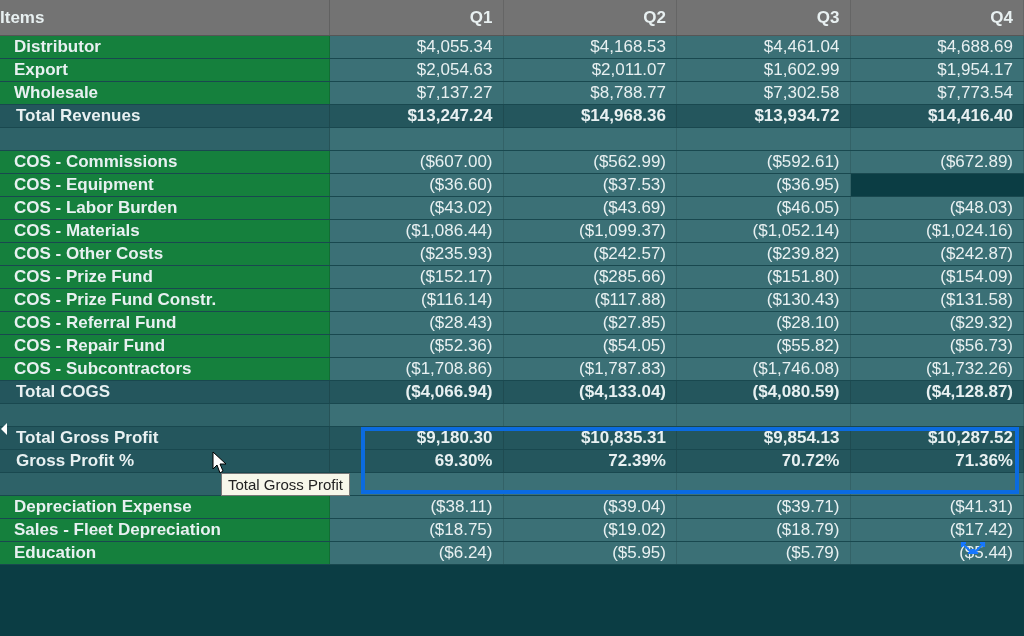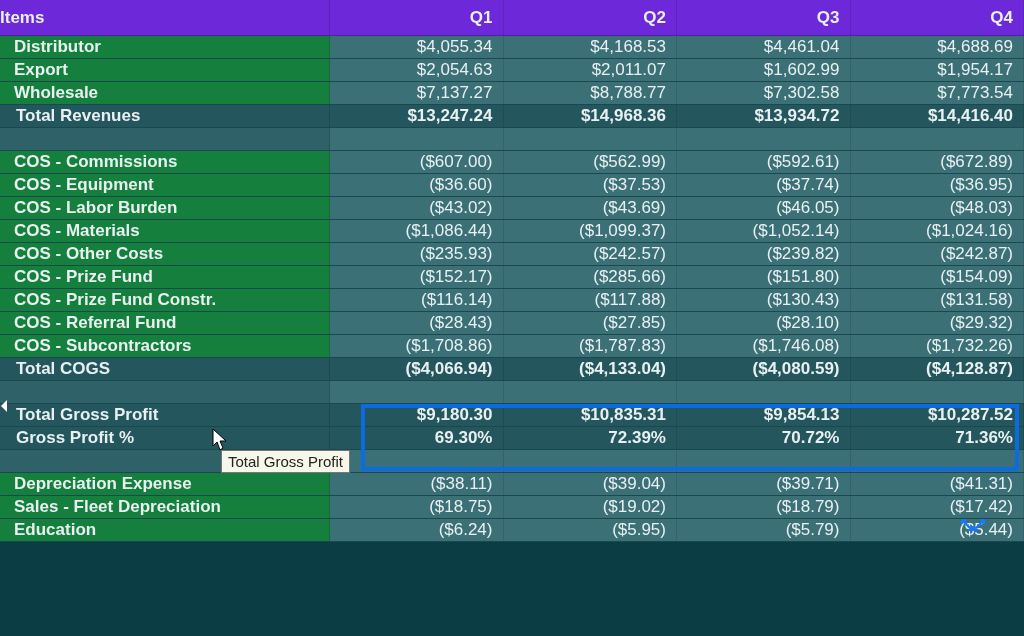--- a/index.html
+++ b/index.html
@@ -14,21 +14,21 @@
     }
     .table { display: block; }
     .row {
       display: grid;
       grid-template-columns: 330px 173.5px 173.5px 173.5px 173.5px;
       height: 23px;
       align-items: center;
       border-bottom: 1px solid rgba(255,255,255,0.06);
     }
     .row.header {
-      background: #6d28d9;
+      background: #737373;
       height: 36px;
       font-weight: 700;
       border-bottom: 1px solid rgba(0,0,0,0.25);
     }
     .row.header .cell.label { text-align: center; padding-left: 0; }
     .row.spacer { height: 23px; }
     .row.spacer .cell.label { background: #2e6268; }
     .cell {
       height: 100%;
       display: flex;
@@ -161,21 +161,20 @@
         <div class="cell label">COS - Commissions</div>
         <div class="cell num">($607.00)</div>
         <div class="cell num">($562.99)</div>
         <div class="cell num">($592.61)</div>
         <div class="cell num">($672.89)</div>
       </div>
       <div class="row">
         <div class="cell label">COS - Equipment</div>
         <div class="cell num">($36.60)</div>
         <div class="cell num">($37.53)</div>
-        <div class="cell num">($37.74)</div>
         <div class="cell num">($36.95)</div>
       </div>
       <div class="row">
         <div class="cell label">COS - Labor Burden</div>
         <div class="cell num">($43.02)</div>
         <div class="cell num">($43.69)</div>
         <div class="cell num">($46.05)</div>
         <div class="cell num">($48.03)</div>
       </div>
       <div class="row">
@@ -205,20 +204,27 @@
         <div class="cell num">($117.88)</div>
         <div class="cell num">($130.43)</div>
         <div class="cell num">($131.58)</div>
       </div>
       <div class="row">
         <div class="cell label">COS - Referral Fund</div>
         <div class="cell num">($28.43)</div>
         <div class="cell num">($27.85)</div>
         <div class="cell num">($28.10)</div>
         <div class="cell num">($29.32)</div>
+      </div>
+      <div class="row">
+        <div class="cell label">COS - Repair Fund</div>
+        <div class="cell num">($52.36)</div>
+        <div class="cell num">($54.05)</div>
+        <div class="cell num">($55.82)</div>
+        <div class="cell num">($56.73)</div>
       </div>
       <div class="row">
         <div class="cell label">COS - Subcontractors</div>
         <div class="cell num">($1,708.86)</div>
         <div class="cell num">($1,787.83)</div>
         <div class="cell num">($1,746.08)</div>
         <div class="cell num">($1,732.26)</div>
       </div>
     </div>
   <div class="row total">

